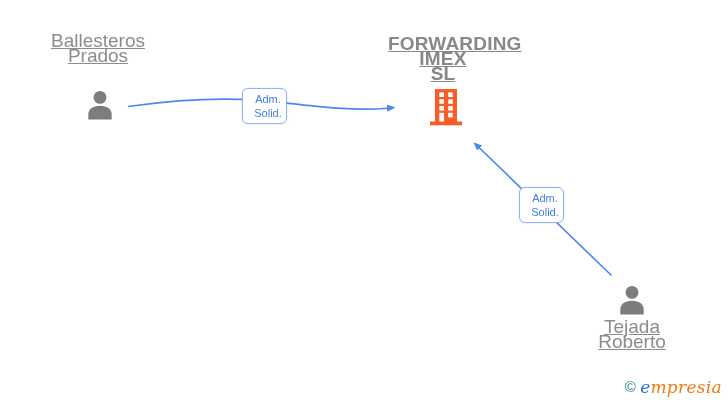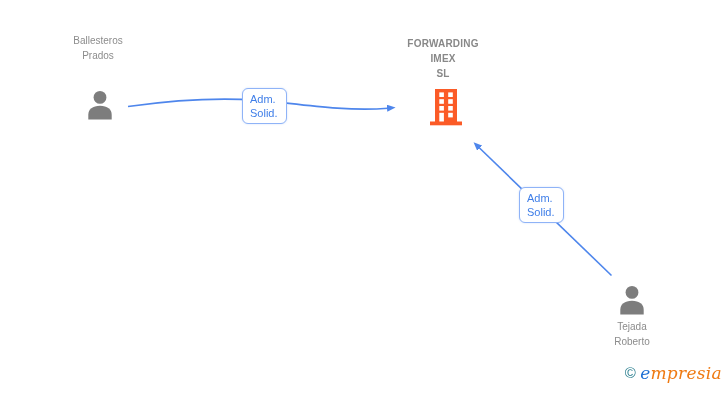--- a/index.html
+++ b/index.html
@@ -24,23 +24,24 @@
     stroke-width:1.6;
   }
   .node{
     position:absolute;
     cursor:pointer;
   }
   .node-label{
     position:absolute;
     width:110px;
     text-align:center;
-    font-size:10px;
+    font-size:19px;
     line-height:15px;
     color:#8c8c8c;
+    text-decoration:underline;
   }
   .node-label.company{
     font-weight:bold;
     color:#888888;
     letter-spacing:.2px;
   }
   .node-icon{
     position:absolute;
   }
   .edge-label{
@@ -49,24 +50,24 @@
     width:45px;height:36px;
     background:#ffffff;
     border:1.5px solid #8fb3f7;
     border-radius:6px;
     box-shadow:0 0 2px rgba(66,133,244,.25);
     color:#3f7ee8;
     font-size:11px;
     line-height:14px;
     padding:3px 0 0 7px;
   }
-  .edge-label span{display:block;}
+  .edge-label span{display:block;text-align:center;}
   .watermark{
     position:absolute;
-    right:6px;bottom:17px;
+    right:6px;bottom:3px;
     white-space:nowrap;
   }
   .wm-copy{
     color:#2a7f8f;
     font-size:15px;
     vertical-align:1px;
   }
   .wm-brand{
     font-family:"DejaVu Serif", serif;
     font-style:italic;

